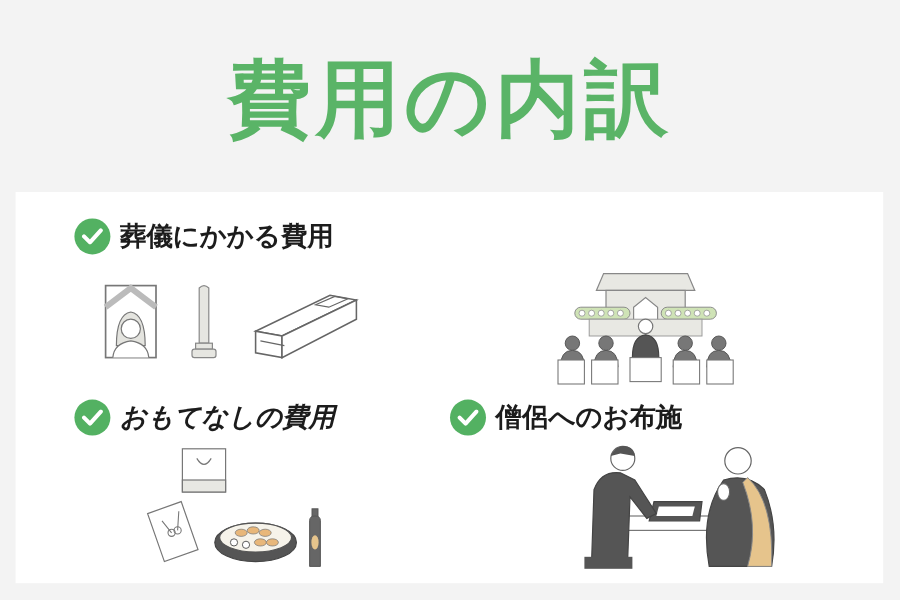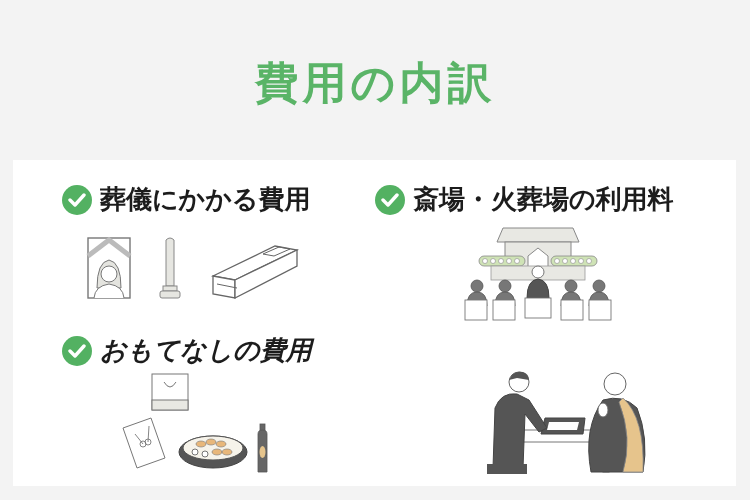--- a/index.html
+++ b/index.html
@@ -4,30 +4,30 @@
   <style>
     html, body { margin:0; padding:0; }
     body {
       width:750px; height:500px; overflow:hidden;
       background:#f3f3f3;
       font-family: "DejaVu Sans", sans-serif;
       position:relative;
     }
     .title {
       position:absolute; left:0; top:38px; width:750px; text-align:center;
-      font-size:44px; font-weight:bold; color:#5ab467; letter-spacing:4px;
+      font-size:70px; font-weight:bold; color:#5ab467; letter-spacing:4px;
       line-height:90px;
     }
     .panel {
       position:absolute; left:13px; top:160px; width:723px; height:326px;
       background:#ffffff;
     }
     .item-head {
       position:absolute; display:flex; align-items:center;
-      font-size:26px; font-weight:bold; color:#1c1c1c; white-space:nowrap;
+      font-size:22px; font-weight:bold; color:#1c1c1c; white-space:nowrap;
     }
     .check {
       width:30px; height:30px; border-radius:50%; background:#53b162;
       display:inline-flex; align-items:center; justify-content:center;
       margin-right:8px; flex:none;
     }
     .illus { position:absolute; }
     svg { display:block; }
   </style>
 </head>
@@ -65,28 +65,20 @@
       <g>
         <path d="M128 40 L190 10 L212 14 L150 44 Z" fill="#fff" stroke="#666" stroke-width="1.3"></path>
         <path d="M128 40 L128 58 L150 62 L150 44 Z" fill="#fff" stroke="#666" stroke-width="1.3"></path>
         <path d="M150 44 L212 14 L212 30 L150 62 Z" fill="#fff" stroke="#666" stroke-width="1.3"></path>
         <path d="M178 18 L194 11 L205 13 L189 20 Z" fill="none" stroke="#666" stroke-width="1"></path>
         <path d="M132 48 L152 52" stroke="#666" stroke-width="1"></path>
       </g>
     </svg>
   </div>
 
-  <div class="item-head" style="left:362px; top:22px;">
-    <span class="check">
-      <svg width="18" height="14" viewBox="0 0 18 14">
-          <path d="M2 7 L7 12 L16 2" stroke="#fff" stroke-width="3.4" fill="none" stroke-linecap="round" stroke-linejoin="round"></path>
-        </svg>
-    </span>
-    <span>斎場・火葬場の利用料</span>
-  </div>
   <div class="illus" style="left:450px; top:62px;">
     <svg width="150" height="100" viewBox="0 0 150 100">
 
       <path d="M40 6 L110 6 L116 20 L34 20 Z" fill="#e8e8e3" stroke="#888" stroke-width="1"></path>
       <rect x="42" y="20" width="66" height="30" fill="#e8e8e3" stroke="#888" stroke-width="1"></rect>
       <path d="M65 34 L75 26 L85 34 L85 48 L65 48 Z" fill="#fff" stroke="#888" stroke-width="1"></path>
 
       <rect x="16" y="34" width="46" height="10" rx="5" fill="#cfe3b6" stroke="#888" stroke-width="0.8"></rect>
       <rect x="88" y="34" width="46" height="10" rx="5" fill="#cfe3b6" stroke="#888" stroke-width="0.8"></rect>
       <g fill="#fff" stroke="#888" stroke-width="0.6">
@@ -167,20 +159,28 @@
       </g>
 
       <g>
         <rect x="151" y="52" width="5" height="8" fill="#666" stroke="#555" stroke-width="0.8"></rect>
         <path d="M149 62 Q149 58 153.5 58 Q158 58 158 62 L158 100 L149 100 Z" fill="#666" stroke="#555" stroke-width="0.8"></path>
         <ellipse cx="153.5" cy="80" rx="3" ry="6" fill="#e6c48c"></ellipse>
       </g>
     </svg>
   </div>
 
+  <div class="item-head" style="left:362px; top:173px;">
+    <span class="check">
+      <svg width="18" height="14" viewBox="0 0 18 14">
+          <path d="M2 7 L7 12 L16 2" stroke="#fff" stroke-width="3.4" fill="none" stroke-linecap="round" stroke-linejoin="round"></path>
+        </svg>
+    </span>
+    <span>僧侶へのお布施</span>
+  </div>
   <div class="illus" style="left:460px; top:208px;">
     <svg width="180" height="115" viewBox="0 0 180 115">
 
       <rect x="34" y="62" width="108" height="12" fill="#fff" stroke="#777" stroke-width="1"></rect>
       <rect x="40" y="74" width="6" height="30" fill="#fff" stroke="#777" stroke-width="1"></rect>
       <rect x="130" y="74" width="6" height="30" fill="#fff" stroke="#777" stroke-width="1"></rect>
 
       <path d="M72 50 L112 50 L110 66 L68 66 Z" fill="#555" stroke="#444" stroke-width="1"></path>
       <path d="M76 54 L106 54 L104 62 L74 62 Z" fill="#fff"></path>
 

